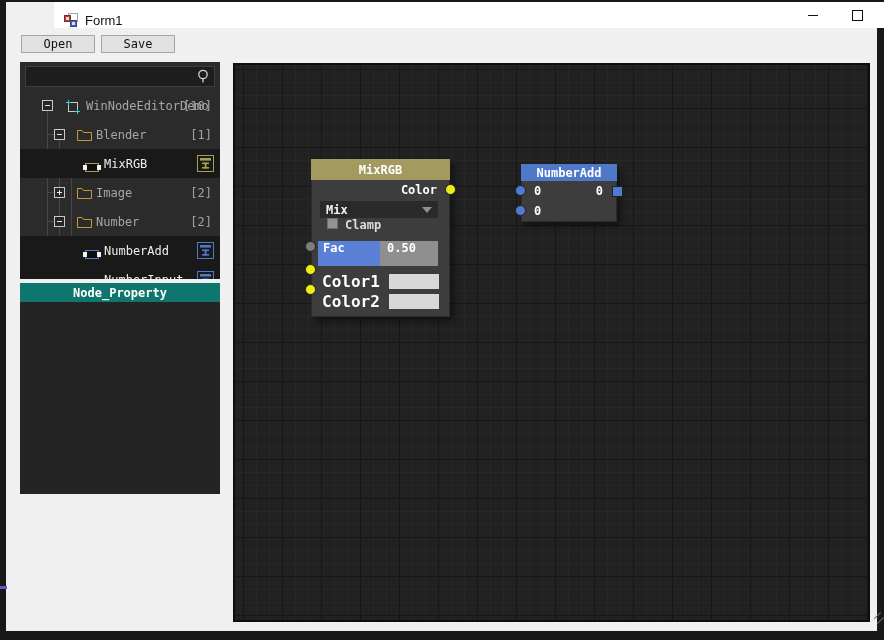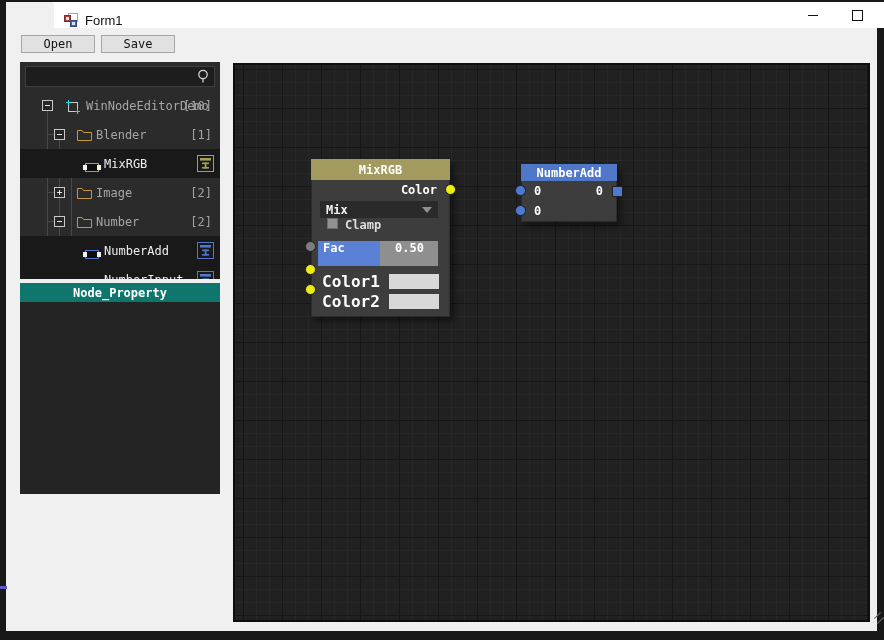--- a/index.html
+++ b/index.html
@@ -71,21 +71,21 @@
   
   #node-mixrgb{left:76px;top:94px;width:139px;}
   .mx-out-row{height:20px;line-height:20px;text-align:right;padding-right:12px;color:#fff;font-size:12px;font-weight:bold;}
   .mx-select{height:17px;margin:1px 11px 0 8px;background:#2a2a2a;display:flex;align-items:center;padding:0 6px;color:#f2f2f2;font-size:12px;font-weight:bold;}
   .mx-select .arrow{margin-left:auto;width:0;height:0;border-left:5px solid transparent;border-right:5px solid transparent;border-top:6px solid #8f8f8f;}
   .mx-clamp{height:21px;display:flex;align-items:flex-start;padding-left:8px;}
   .mx-check{width:11px;height:11px;background:#929292;border:1px solid #6d6d6d;box-sizing:border-box;}
   .mx-clamp span{margin-left:7px;color:#dedede;font-size:12px;font-weight:bold;}
   .mx-fac{height:25px;margin:2px 11px 0 6px;display:flex;font-size:12px;font-weight:bold;}
   .mx-fac .fl{flex:0 0 52%;background:#5b81d6;color:#fff;padding-left:5px;line-height:15px;box-sizing:border-box;}
-  .mx-fac .fv{flex:1;background:#8f8f8f;color:#fff;text-align:right;padding-right:14px;line-height:15px;box-sizing:border-box;}
+  .mx-fac .fv{flex:1;background:#8f8f8f;color:#fff;text-align:right;padding-right:22px;line-height:15px;box-sizing:border-box;}
   .mx-color{height:16px;margin:7px 10px 0 10px;display:flex;align-items:center;}
   .mx-color.second{margin-top:4px;}
   .mx-color span{color:#fff;font-size:16px;font-weight:bold;}
   .mx-swatch{margin-left:auto;width:50px;height:15px;background:#d8d8d8;}
   .mx-pad-bottom{height:7px;}
 
   
   #node-numberadd{left:286px;top:99px;width:96px;}
   #node-numberadd .node-header{height:17px;}
   .na-row{height:20px;display:flex;align-items:center;padding:0 13px 0 12px;color:#fff;font-size:12px;font-weight:bold;}

